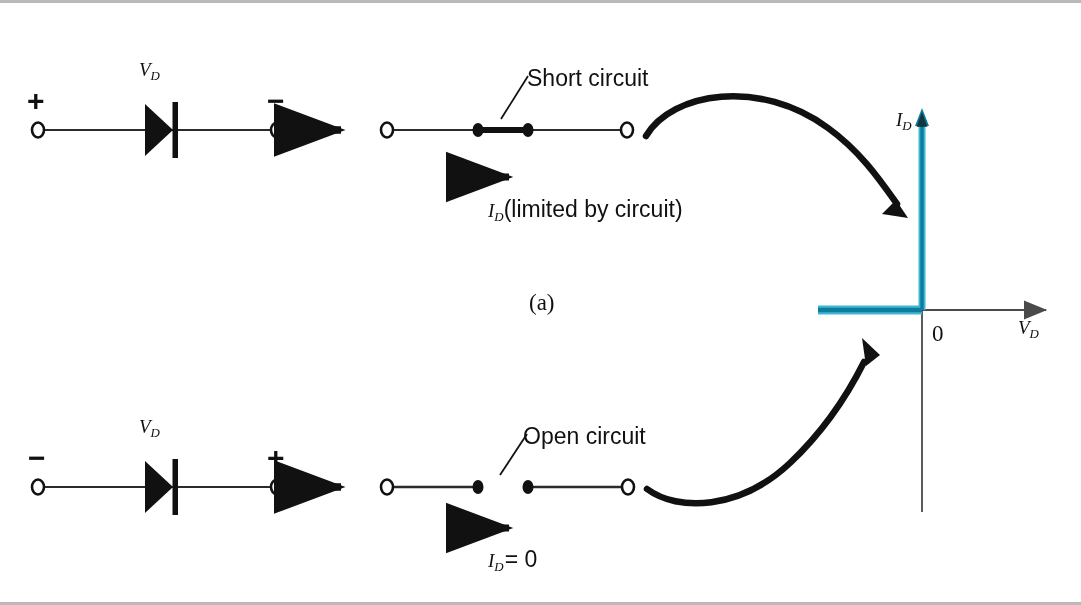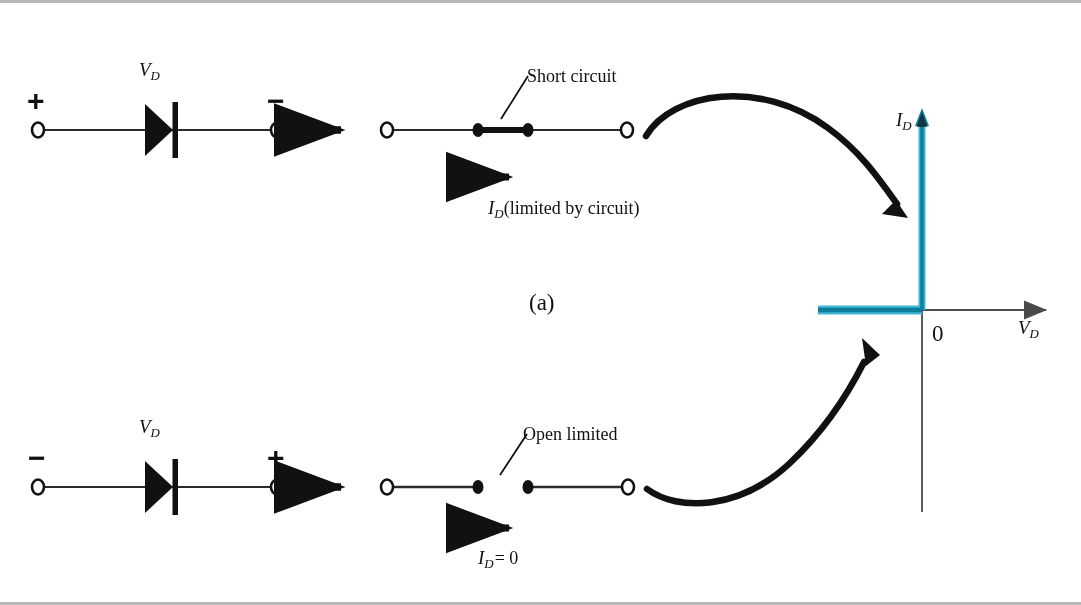--- a/index.html
+++ b/index.html
@@ -62,22 +62,22 @@
     font-weight:700;
     font-size:30px;
     line-height:1;
   }
 
   .caption{
     font-family:"Liberation Serif", serif;
     font-size:23px;
   }
   .annot{
-    font-family:Liberation Serif, serif;
-    font-size:18px;
+    font-family:Liberation Sans, sans-serif;
+    font-size:23px;
   }
 </style>
 </head>
 <body>
 
 <div id="stage">
 
   <div class="edge-strip edge-top"></div>
   <div class="edge-strip edge-bottom"></div>
 
@@ -189,23 +189,23 @@
 
   <div class="lbl caption" style="left:529px; top:291px;">(a)</div>
 
   <div class="lbl sign" style="left:28px; top:443px;">−</div>
   <div class="lbl sign" style="left:267px; top:443px;">+</div>
 
   <div class="lbl" style="left:139px; top:417px;">
     <span class="mathvar"><span>V</span><sub>D</sub></span>
   </div>
 
-  <div class="lbl annot" style="left:523px; top:425px;">Open limited</div>
-
-  <div class="lbl" style="left:478px; top:548px;">
+  <div class="lbl annot" style="left:523px; top:425px;">Open circuit</div>
+
+  <div class="lbl" style="left:488px; top:548px;">
     <span class="mathvar"><span>I</span><sub>D</sub></span><span class="annot upright" style="font-style:normal; margin-left:1px;">= 0</span>
   </div>
 
   <div class="lbl" style="left:896px; top:110px;">
     <span class="mathvar"><span>I</span><sub>D</sub></span>
   </div>
 
   <div class="lbl" style="left:1018px; top:318px;">
     <span class="mathvar"><span>V</span><sub>D</sub></span>
   </div>

